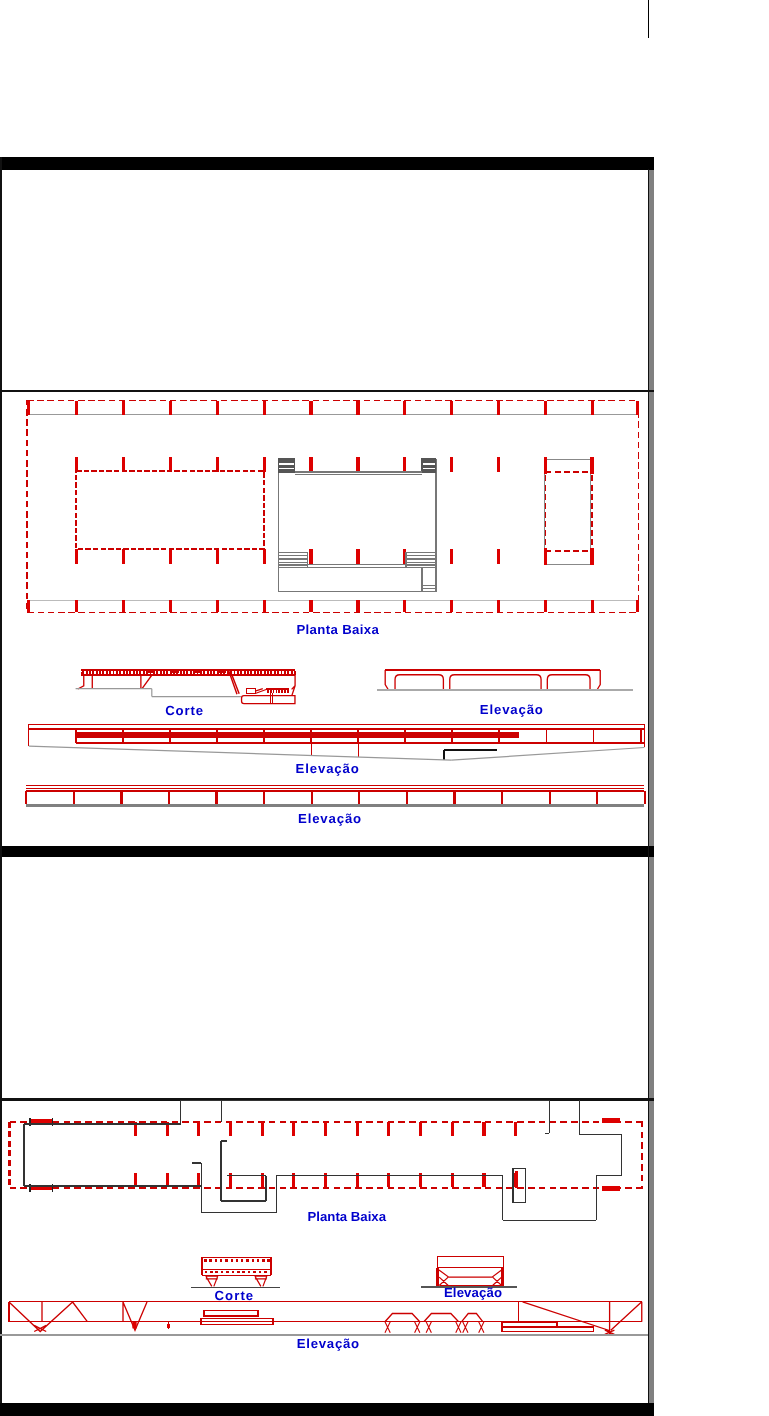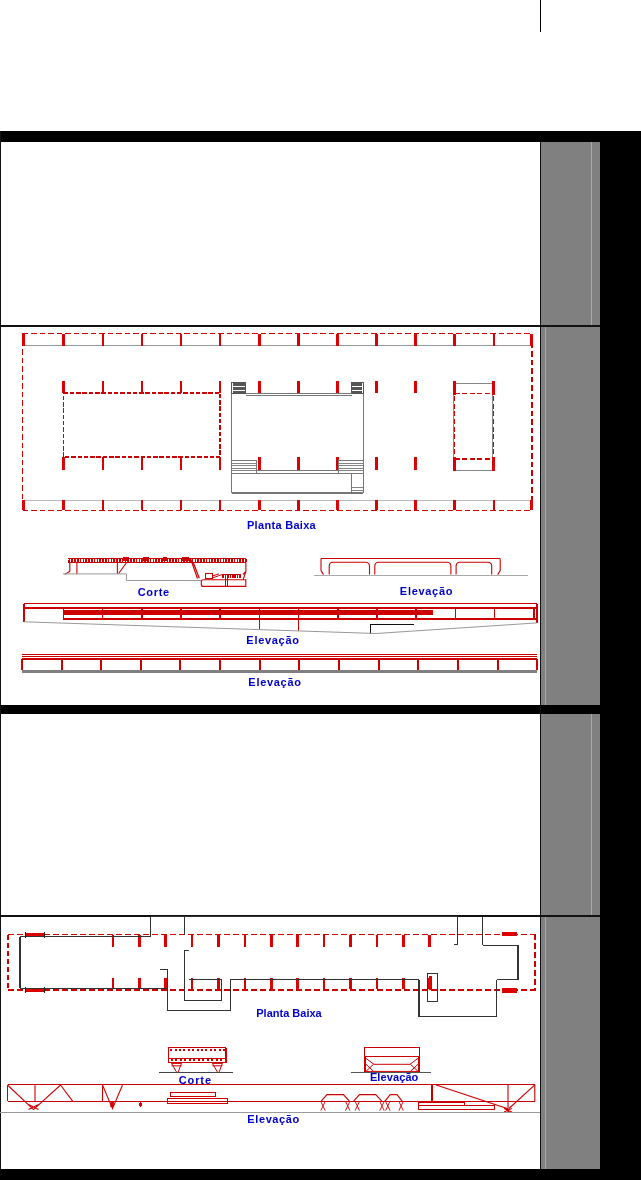--- a/index.html
+++ b/index.html
@@ -1,14 +1,14 @@
 <!DOCTYPE html>
 <html><head><meta charset="utf-8"><style>
 html,body{margin:0;padding:0;background:#ffffff;}
-#page{position:relative;width:641px;height:1180px;background:#fef9c3;overflow:hidden;}
+#page{position:relative;width:545px;height:1180px;background:#fef9c3;overflow:hidden;}
 svg{position:absolute;left:0;top:0;}
 .gp{shape-rendering:geometricPrecision;}
 text{font-family:"Liberation Sans",sans-serif;font-weight:bold;fill:#0000cc;}
 </style></head><body>
 <div id="page">
 <svg width="641" height="1180" viewBox="0 0 641 1180" shape-rendering="crispEdges">
 
 <rect x="0" y="0" width="641" height="1180" fill="#ffffff"></rect>
 
 <rect x="600" y="131" width="41" height="1049" fill="#000000"></rect>

